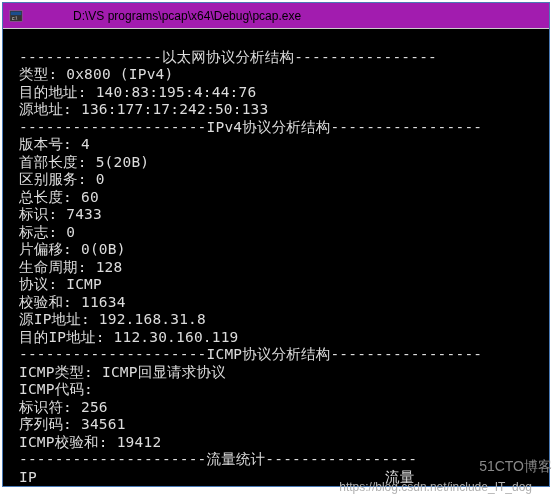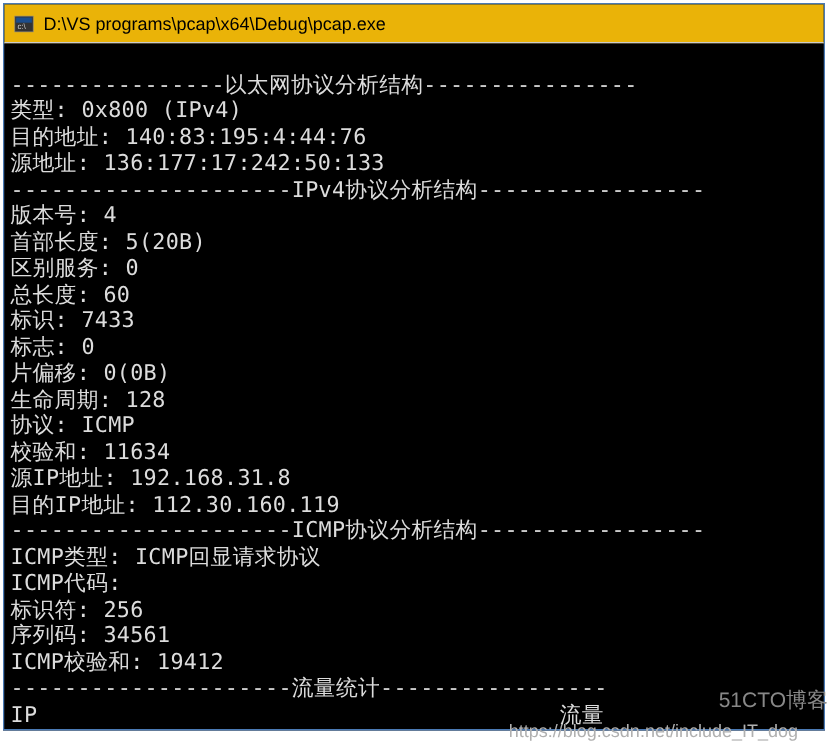--- a/index.html
+++ b/index.html
@@ -1,21 +1,21 @@
 <!DOCTYPE html>
 <html><head>
 <meta charset="utf-8">
 <style>
   * { margin: 0; padding: 0; box-sizing: border-box; }
   body { background: #fff; font-family: "Microsoft YaHei", "SimSun", Arial, sans-serif; width: 554px; height: 500px; overflow: hidden; position: relative; }
   .window { width: 548px; height: 485px; margin: 2px; border: 1px solid #4a7ab5; background: #000; }
-  .titlebar { height: 26px; background: #eab308; color: #000; font-size: 12px; display: flex; align-items: center; padding: 0 6px; border-bottom: 1px solid #ccc; }
+  .titlebar { height: 26px; background: #a21caf; color: #000; font-size: 12px; display: flex; align-items: center; padding: 0 6px; border-bottom: 1px solid #ccc; gap: 44px; }
   .titlebar-icon { width: 14px; height: 14px; margin-right: 6px; display: inline-flex; align-items: center; justify-content: center; }
   .titlebar-icon svg { width: 14px; height: 14px; }
-  .console { background: #000; color: #dcdcdc; font-family: "NSimSun", "SimSun", Consolas, monospace; font-size: 14.5px; line-height: 17.5px; white-space: pre; padding: 2px 4px; height: calc(100% - 26px); overflow: hidden; letter-spacing: 0.2px; }
+  .console { background: #000; color: #dcdcdc; font-family: "NSimSun", "SimSun", Consolas, monospace; font-size: 14.5px; line-height: 17.5px; white-space: pre; padding: 2px 16px; height: calc(100% - 26px); overflow: hidden; letter-spacing: 0.2px; }
   .line { white-space: pre; }
   .watermark { position: absolute; right: 22px; bottom: 6px; color: #b0b0b0; font-size: 12px; font-family: Arial, sans-serif; }
   .side-label { position: absolute; right: 2px; bottom: 24px; color: #888; font-size: 14px; writing-mode: horizontal-tb; }
 </style>
 </head>
 <body>
 
 <div class="window">
   <div class="titlebar">
     <span class="titlebar-icon">

